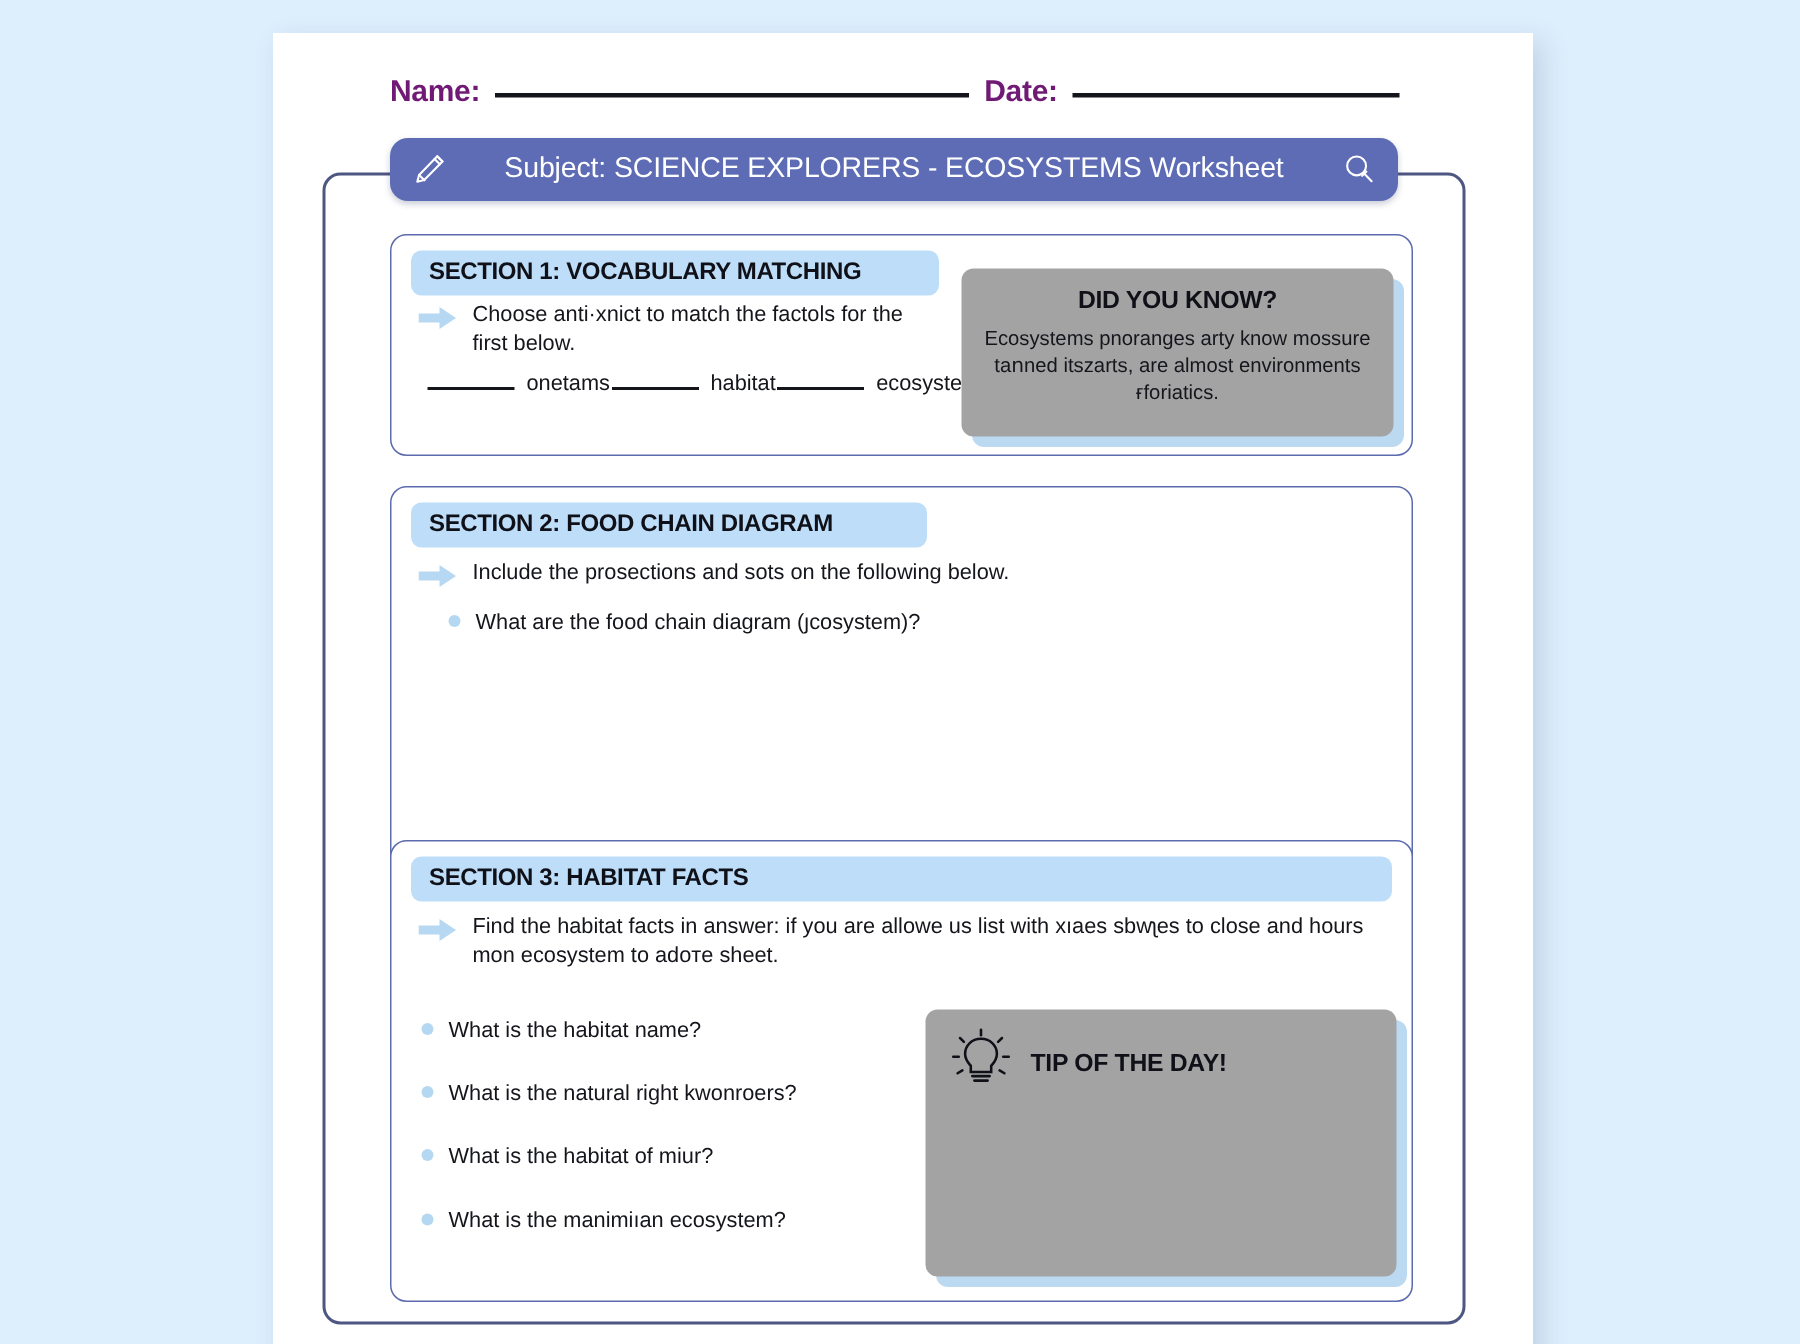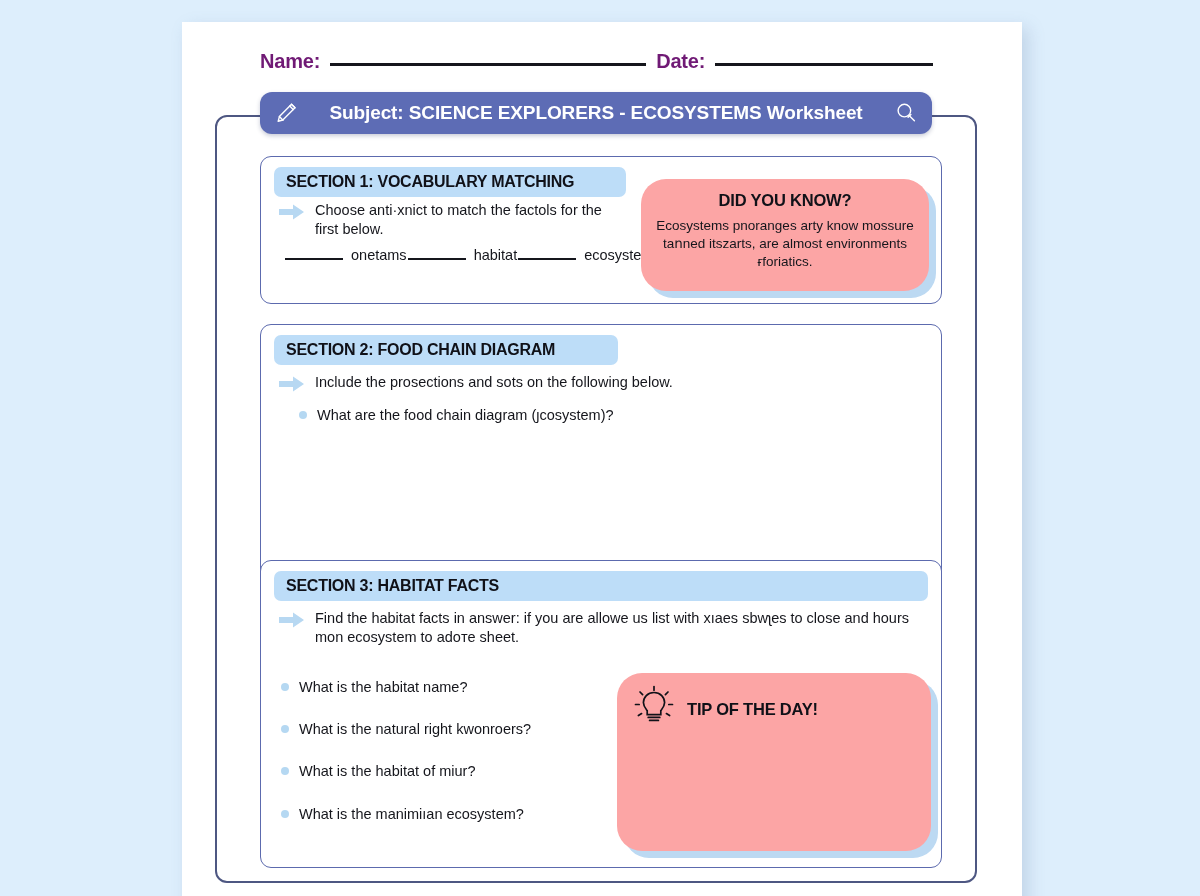--- a/index.html
+++ b/index.html
@@ -74,21 +74,21 @@
     display: flex;
     align-items: center;
     padding: 0 12px;
     box-sizing: border-box;
     box-shadow: 0 2px 4px rgba(40, 50, 100, 0.25);
   }
   .banner-title {
     flex: 1 1 auto;
     text-align: center;
     color: #ffffff;
-    font-weight: bold;
+    font-weight: normal;
     font-size: 19px;
     letter-spacing: -0.1px;
     white-space: nowrap;
   }
   .banner-icon { flex: 0 0 auto; display: flex; align-items: center; }
 
   
   .card {
     position: absolute;
     left: 78px;
@@ -175,22 +175,22 @@
     height: 8px;
     border-radius: 50%;
     background: #b5d8f2;
     position: relative;
     top: -1px;
   }
 
   
   .callout {
     position: absolute;
-    background: #fca5a5;
-    border-radius: 25px;
+    background: #a3a3a3;
+    border-radius: 8px;
     box-sizing: border-box;
     box-shadow: 7px 7px 0 0 #bcd9f2;
   }
   #didyouknow {
     left: 380px;
     top: 22px;
     width: 288px;
     height: 112px;
     padding: 12px 14px 10px;
     text-align: center;

